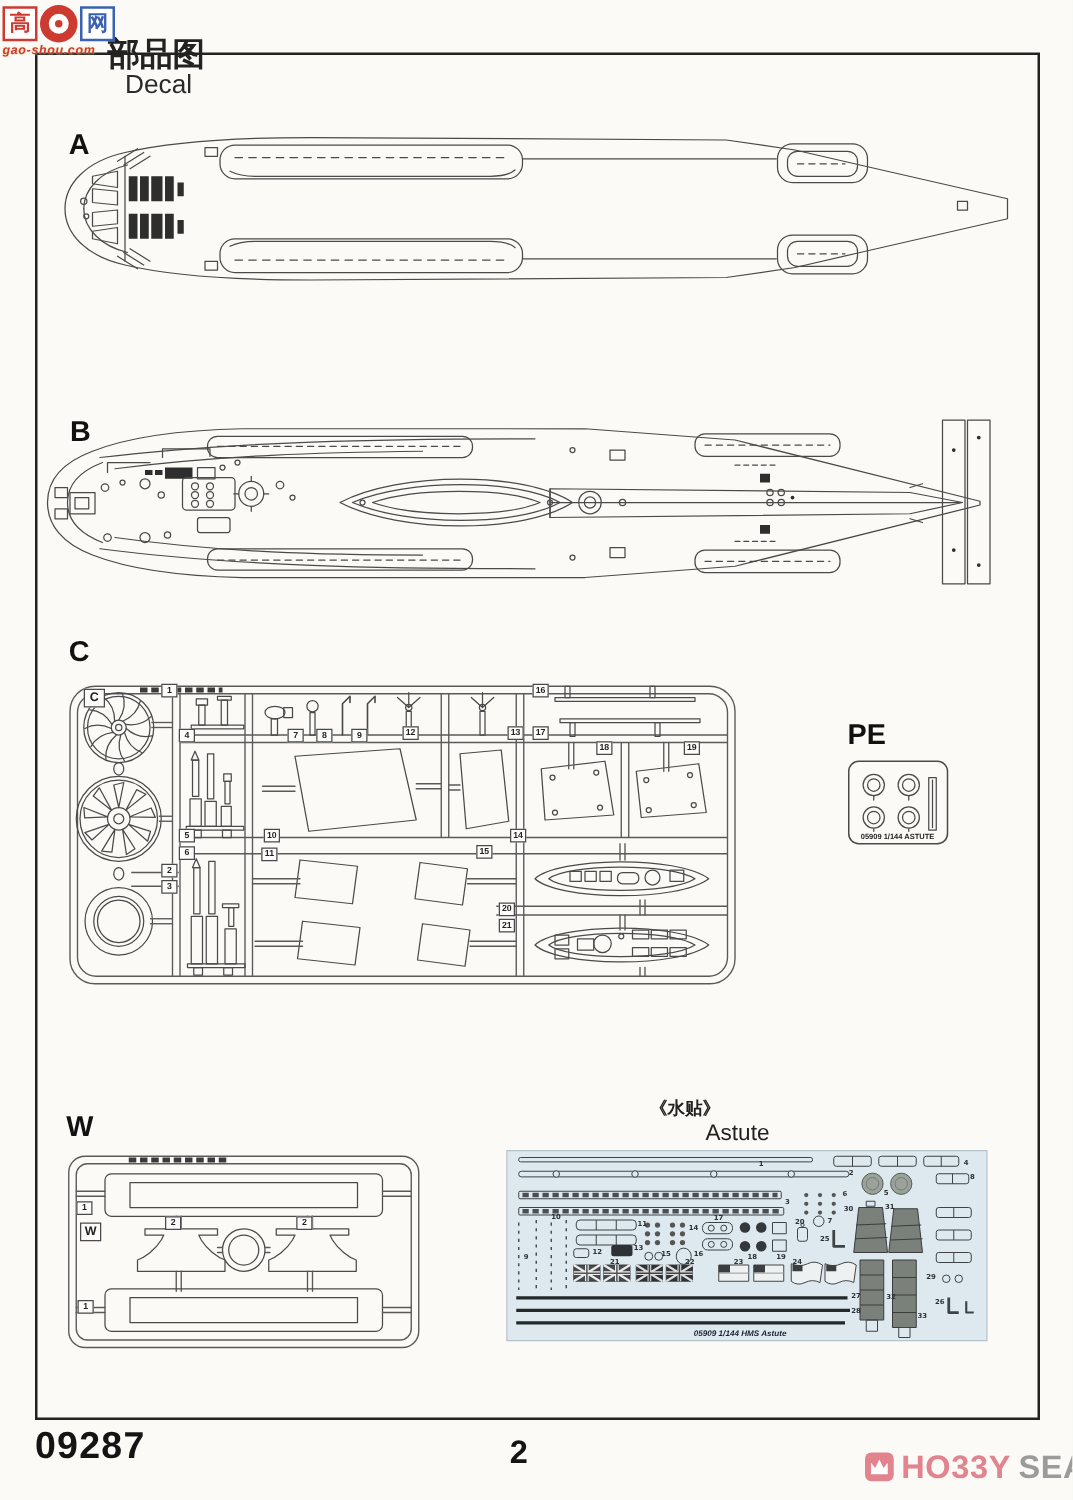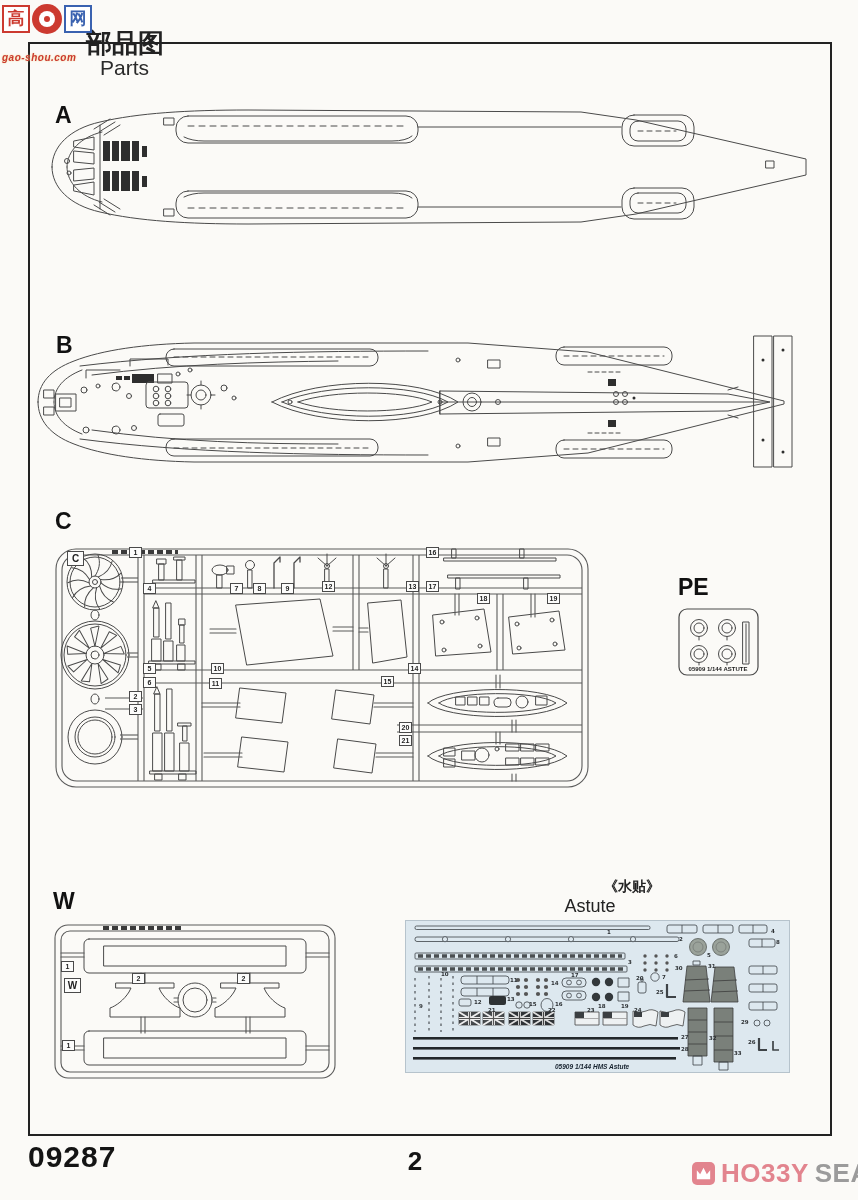--- a/index.html
+++ b/index.html
@@ -14,38 +14,38 @@
         font-weight:bold;font-size:17px;background:#fff;}
   .wm-red{border:2px solid #cc3a30;color:#cc3a30;}
   .wm-blue{border:2px solid #3a62b0;color:#3a62b0;}
   .wm-circle{display:inline-block;width:30px;height:30px;border-radius:50%;
         background:#cc3a30;position:relative;}
   .wm-circle::after{content:"";position:absolute;left:7px;top:7px;width:16px;height:16px;
         border-radius:50%;background:#fff;}
   .wm-circle::before{content:"";position:absolute;left:12px;top:12px;width:6px;height:6px;
         border-radius:50%;background:#cc3a30;z-index:1;}
   .wm-url{font-weight:bold;font-style:italic;font-size:10px;color:#cc3a30;
-        text-shadow:0 0 2px #f0d793;margin-top:18px;letter-spacing:.5px;}
+        text-shadow:0 0 2px #f0d793;margin-top:1px;letter-spacing:.5px;}
   
   .title-cn{position:absolute;left:86px;top:26px;font-size:26px;font-weight:bold;color:#222;}
   .title-en{position:absolute;left:100px;top:56px;font-size:21px;color:#2a2a2a;}
   .sec-label{position:absolute;font-size:23px;font-weight:bold;color:#111;}
   svg{position:absolute;overflow:visible;}
   .ln{fill:none;stroke:#4a4a4a;stroke-width:1;stroke-linejoin:round;stroke-linecap:round;}
   .rn{fill:none;stroke:#5a5a5a;stroke-width:1.1;stroke-linejoin:round;}
   .dk{fill:#2e2e2e;stroke:none;}
   .mold{stroke:#3a3a3a;stroke-width:4;stroke-dasharray:6 3;fill:none;}
   .plabel{position:absolute;font:700 5.5px "DejaVu Sans",sans-serif;color:#2d3134;white-space:nowrap;}
   .plabel.boxed{font:700 7px "Liberation Sans",sans-serif;background:#fcfcfb;
         border:1px solid #4a4a4a;min-width:9px;height:9px;line-height:9px;
         text-align:center;padding:0 1px;color:#222;}
   .plabel.boxed.big{font-size:10px;min-width:13px;height:13px;line-height:13px;}
   .overlay{position:absolute;}
   
-  .decal-cn{position:absolute;left:520px;top:878px;width:140px;text-align:right;
+  .decal-cn{position:absolute;left:520px;top:878px;width:140px;text-align:left;
         font-size:14px;font-weight:bold;color:#222;}
   .decal-en{position:absolute;left:520px;top:896px;width:140px;text-align:center;
         font-size:18px;color:#222;}
   .dl{stroke:#3e4347;stroke-width:.8;fill:none;stroke-linejoin:round;}
   .dtext{font:italic 700 6.5px "Liberation Sans",sans-serif;fill:#16222e;}
   .pe-text{font:700 6px "Liberation Sans",sans-serif;fill:#222;}
   
   .kit-number{position:absolute;left:28px;top:1140px;font-size:30px;font-weight:bold;
         letter-spacing:1px;color:#141414;}
   .page-number{position:absolute;left:385px;top:1146px;width:60px;text-align:center;
@@ -65,21 +65,21 @@
   <div class="watermark">
     <div class="wm-row">
       <span class="wm-box wm-red">高</span>
       <span class="wm-circle"></span>
       <span class="wm-box wm-blue">网</span>
     </div>
     <div class="wm-url">gao-shou.com</div>
   </div>
 
   <div class="title-cn">部品图</div>
-  <div class="title-en">Parts</div>
+  <div class="title-en">Decal</div>
 
   <div class="sec-label" style="left:55px;top:102px;">A</div>
   <svg style="left:36px;top:102px;" width="784" height="134" viewBox="0 0 784 134">
     <g>
       <path class="ln" d="M16 65 C16 45 33 27 64 20 C102 11 152 8 212 8 L545 10 L600 18 L652 30 L770 57 L770 73 L652 100 L600 112 L545 120 L212 122 C152 122 102 119 64 110 C33 103 16 85 16 65 Z"></path>
       <path class="ln" d="M31 65 C31 49 45 35 66 30"></path>
       <path class="ln" d="M31 65 C31 81 45 95 66 100"></path>
       <path class="ln" d="M64 23 L64 107"></path>
       <path class="ln" d="M38 39 L58 35 L58 48 L38 45 Z"></path>
       <path class="ln" d="M38 49 L58 51 L58 62 L38 60 Z"></path>

